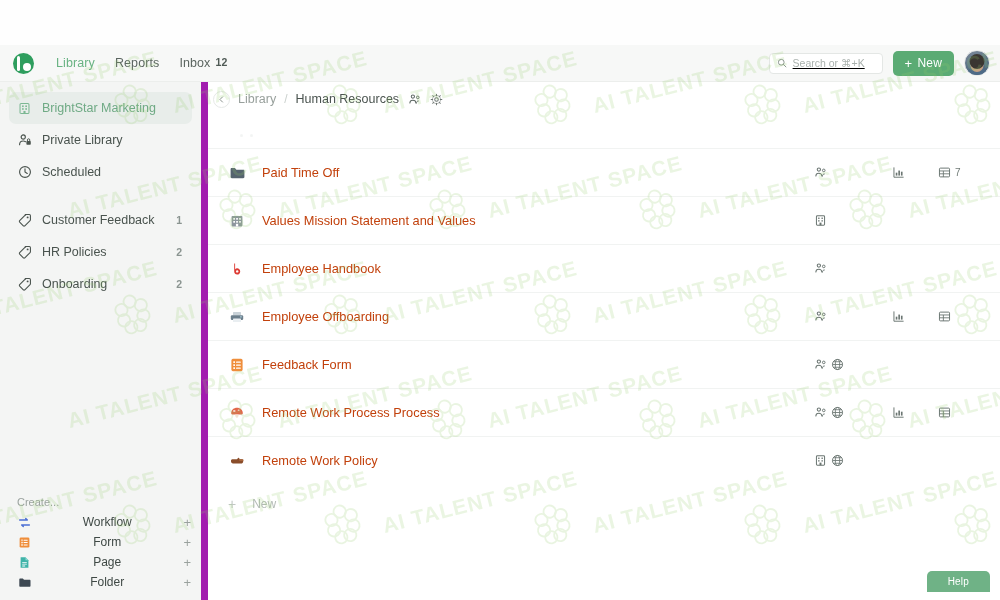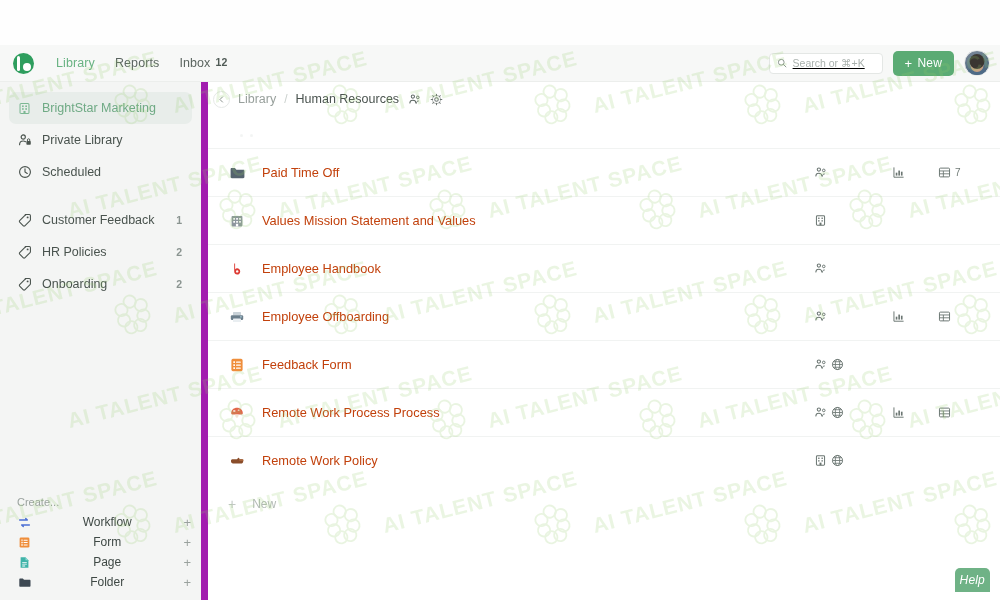--- a/index.html
+++ b/index.html
@@ -152,24 +152,23 @@
 
   .new-row {
     height: 40px; display:flex; align-items:center; gap: 16px; padding-left: 20px;
     font-size: 12px; color: #b3bab6; cursor: pointer;
   }
   .new-row .np { font-size: 14px; color:#c2c8c5; line-height:1; }
 
   
   #help-btn {
     position: absolute; right: 10px; bottom: 8px;
-    background: #6fb286; color: #ffffff; font-size: 12px;
-    padding: 5px 5px; border-radius: 5px 5px 0 0; cursor: pointer;
+    background: #6fb286; color: #ffffff; font-size: 10px;
+    padding: 5px 21px; border-radius: 5px 5px 0 0; cursor: pointer;
     letter-spacing:.2px;
-    font-style:italic;
   }
 
   
   #watermark {
     position: absolute; inset: 0; pointer-events: none; z-index: 50;
     overflow: hidden;
   }
   .wm {
     position: absolute; font-family: "Liberation Sans", sans-serif;
     font-weight: 700; font-size: 21px; color: rgba(150, 205, 110, 0.20);

